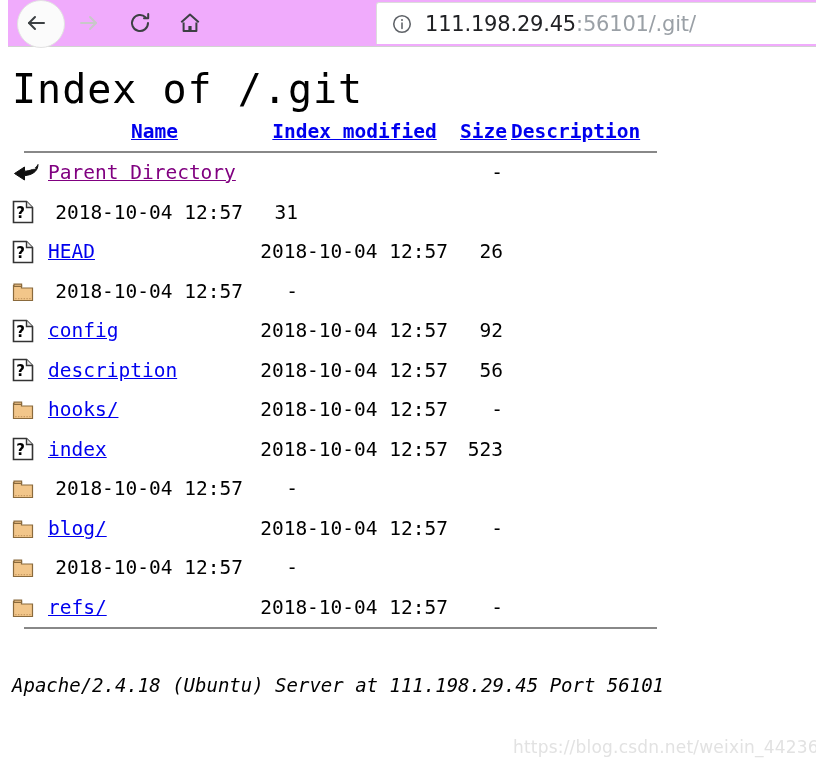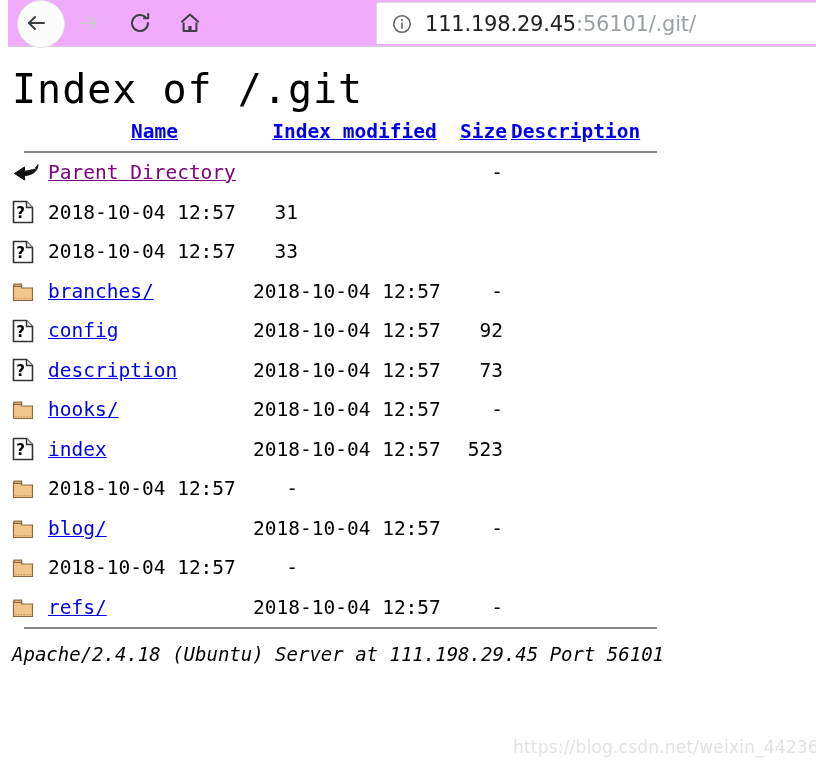--- a/index.html
+++ b/index.html
@@ -118,21 +118,21 @@
     justify-content: flex-start;
   }
   .c-name {
     flex: 0 0 auto;
     width: 205px;
     overflow: hidden;
   }
   .c-date {
     flex: 0 0 auto;
     width: 195px;
-    text-align: left;
+    text-align: right;
   }
   .c-size {
     flex: 0 0 auto;
     width: 55px;
     text-align: right;
   }
   .c-desc {
     flex: 0 0 auto;
     padding-left: 4px;
   }
@@ -165,20 +165,21 @@
   .rule-top { margin-top: 7px; margin-bottom: 14px; }
   .rule-bottom { margin-top: 12px; margin-bottom: 0; }
 
   .footer {
     padding: 14px 0 0 12px;
     font-family: "DejaVu Sans Mono", "Liberation Mono", monospace;
     font-style: italic;
     font-size: 19px;
     color: #000000;
     white-space: nowrap;
+    margin-top: 31px;
   }
 
   .watermark {
     position: absolute;
     left: 513px;
     top: 737px;
     font-family: "DejaVu Sans", "Liberation Sans", sans-serif;
     font-size: 17px;
     color: #e2e2e2;
     white-space: nowrap;
@@ -291,35 +292,35 @@
         <div class="row">
           <span class="c-icon">
             <span>
               <svg class="icon-svg" width="22" height="24" viewBox="0 0 22 24">
                 <path d="M1.5 1.5h13l6 6v15h-19z" fill="#ffffff" stroke="#333333" stroke-width="1.6"></path>
                 <path d="M14.5 1.5v6h6" fill="#e6e6e6" stroke="#333333" stroke-width="1.4"></path>
                 <text x="8.5" y="17.5" font-family="DejaVu Sans, sans-serif" font-size="15" font-weight="bold" fill="#000000" text-anchor="middle">?</text>
               </svg>
             </span>
           </span>
-          <span class="c-date">2018-10-04 12:57</span>
-          <span class="c-size">33</span>
-          <span class="c-desc"></span>
-        </div>
-        <div class="row">
-          <span class="c-icon">
-            <span>
-              <svg class="icon-svg" width="22" height="21" viewBox="0 0 22 21">
-                <path d="M1.5 4.5h8v2.5h11v12.5h-19z" fill="#f2c68a" stroke="#8a6a3c" stroke-width="1.2"></path>
-                <path d="M2 3.2h7.6v2.1H2z" fill="#f2c68a" stroke="#8a6a3c" stroke-width="1.2"></path>
-                <path d="M3.2 17.6h16.2" stroke="#c79a62" stroke-width="1.1" stroke-dasharray="1.4 1.4"></path>
-              </svg>
-            </span>
-          </span>
-          <span class="c-name"><a class="link" href="#">branches/</a></span>
+          <span class="c-name"><a class="link" href="#">HEAD</a></span>
+          <span class="c-date">2018-10-04 12:57</span>
+          <span class="c-size">26</span>
+          <span class="c-desc"></span>
+        </div>
+        <div class="row">
+          <span class="c-icon">
+            <span>
+              <svg class="icon-svg" width="22" height="21" viewBox="0 0 22 21">
+                <path d="M1.5 4.5h8v2.5h11v12.5h-19z" fill="#f2c68a" stroke="#8a6a3c" stroke-width="1.2"></path>
+                <path d="M2 3.2h7.6v2.1H2z" fill="#f2c68a" stroke="#8a6a3c" stroke-width="1.2"></path>
+                <path d="M3.2 17.6h16.2" stroke="#c79a62" stroke-width="1.1" stroke-dasharray="1.4 1.4"></path>
+              </svg>
+            </span>
+          </span>
           <span class="c-date">2018-10-04 12:57</span>
           <span class="c-size">-</span>
           <span class="c-desc"></span>
         </div>
         <div class="row">
           <span class="c-icon">
             <span>
               <svg class="icon-svg" width="22" height="24" viewBox="0 0 22 24">
                 <path d="M1.5 1.5h13l6 6v15h-19z" fill="#ffffff" stroke="#333333" stroke-width="1.6"></path>
                 <path d="M14.5 1.5v6h6" fill="#e6e6e6" stroke="#333333" stroke-width="1.4"></path>
@@ -337,21 +338,21 @@
             <span>
               <svg class="icon-svg" width="22" height="24" viewBox="0 0 22 24">
                 <path d="M1.5 1.5h13l6 6v15h-19z" fill="#ffffff" stroke="#333333" stroke-width="1.6"></path>
                 <path d="M14.5 1.5v6h6" fill="#e6e6e6" stroke="#333333" stroke-width="1.4"></path>
                 <text x="8.5" y="17.5" font-family="DejaVu Sans, sans-serif" font-size="15" font-weight="bold" fill="#000000" text-anchor="middle">?</text>
               </svg>
             </span>
           </span>
           <span class="c-name"><a class="link" href="#">description</a></span>
           <span class="c-date">2018-10-04 12:57</span>
-          <span class="c-size">73</span>
+          <span class="c-size">56</span>
           <span class="c-desc"></span>
         </div>
         <div class="row">
           <span class="c-icon">
             <span>
               <svg class="icon-svg" width="22" height="21" viewBox="0 0 22 21">
                 <path d="M1.5 4.5h8v2.5h11v12.5h-19z" fill="#f2c68a" stroke="#8a6a3c" stroke-width="1.2"></path>
                 <path d="M2 3.2h7.6v2.1H2z" fill="#f2c68a" stroke="#8a6a3c" stroke-width="1.2"></path>
                 <path d="M3.2 17.6h16.2" stroke="#c79a62" stroke-width="1.1" stroke-dasharray="1.4 1.4"></path>
               </svg>

